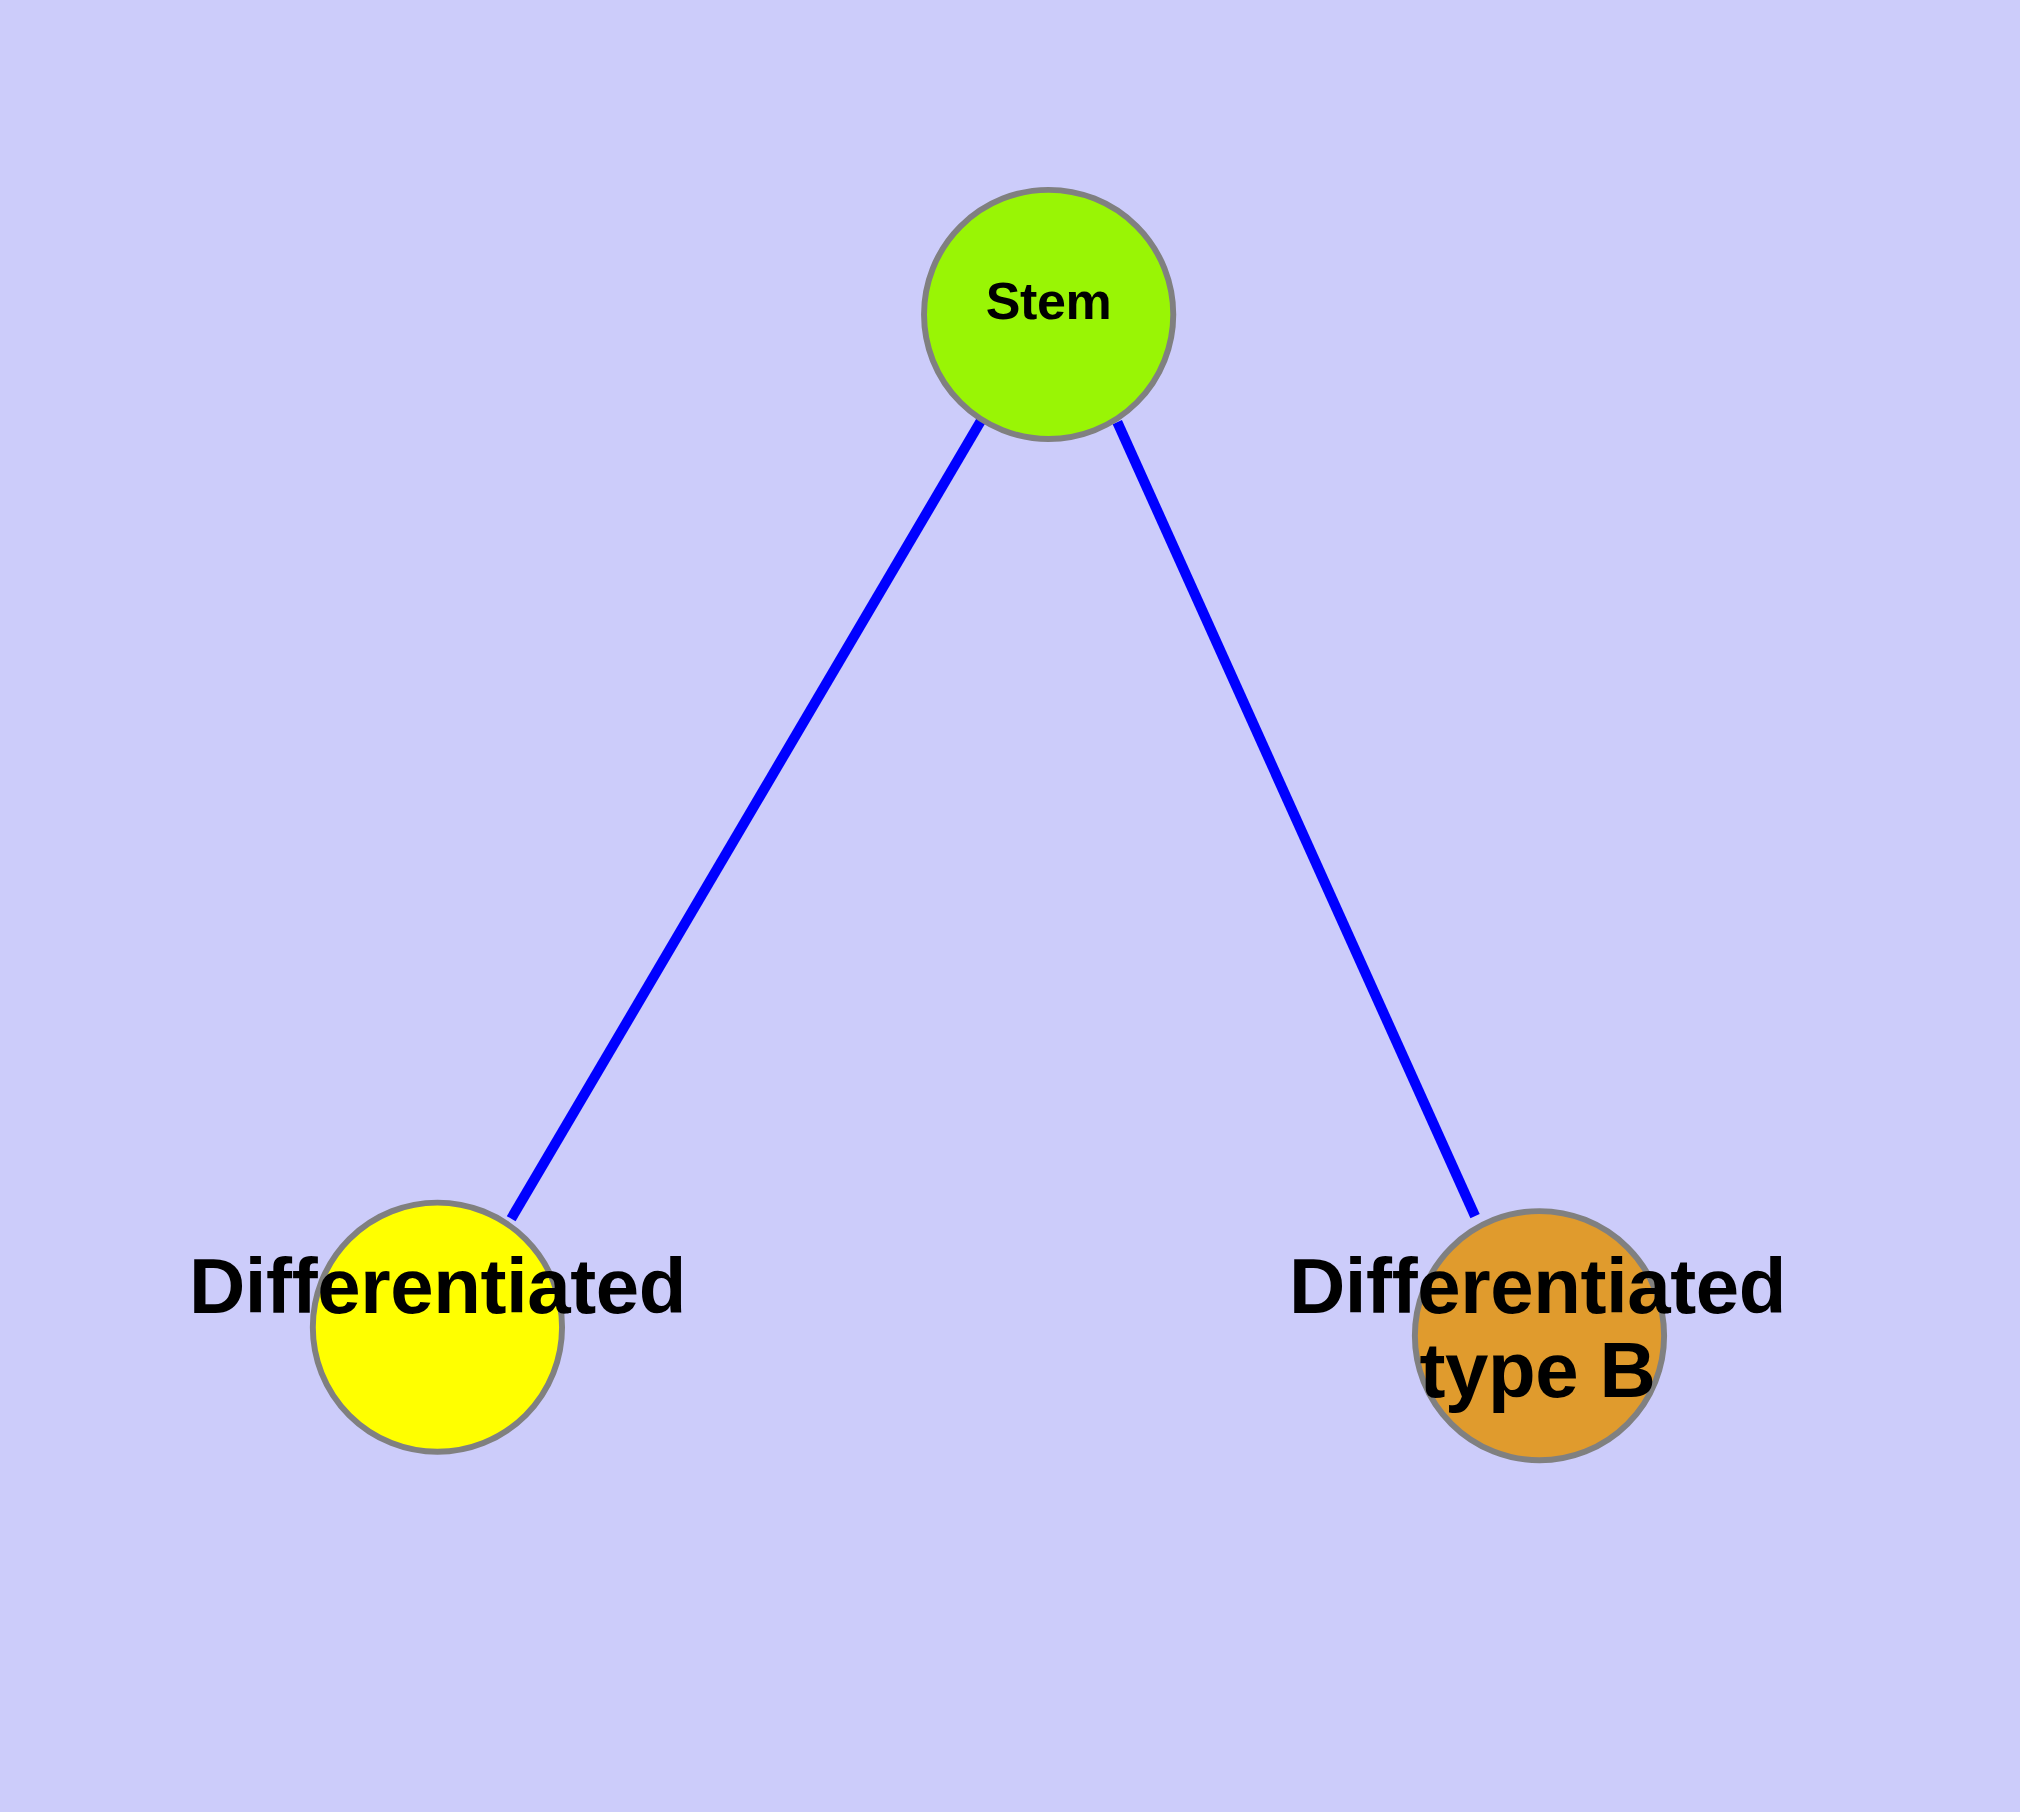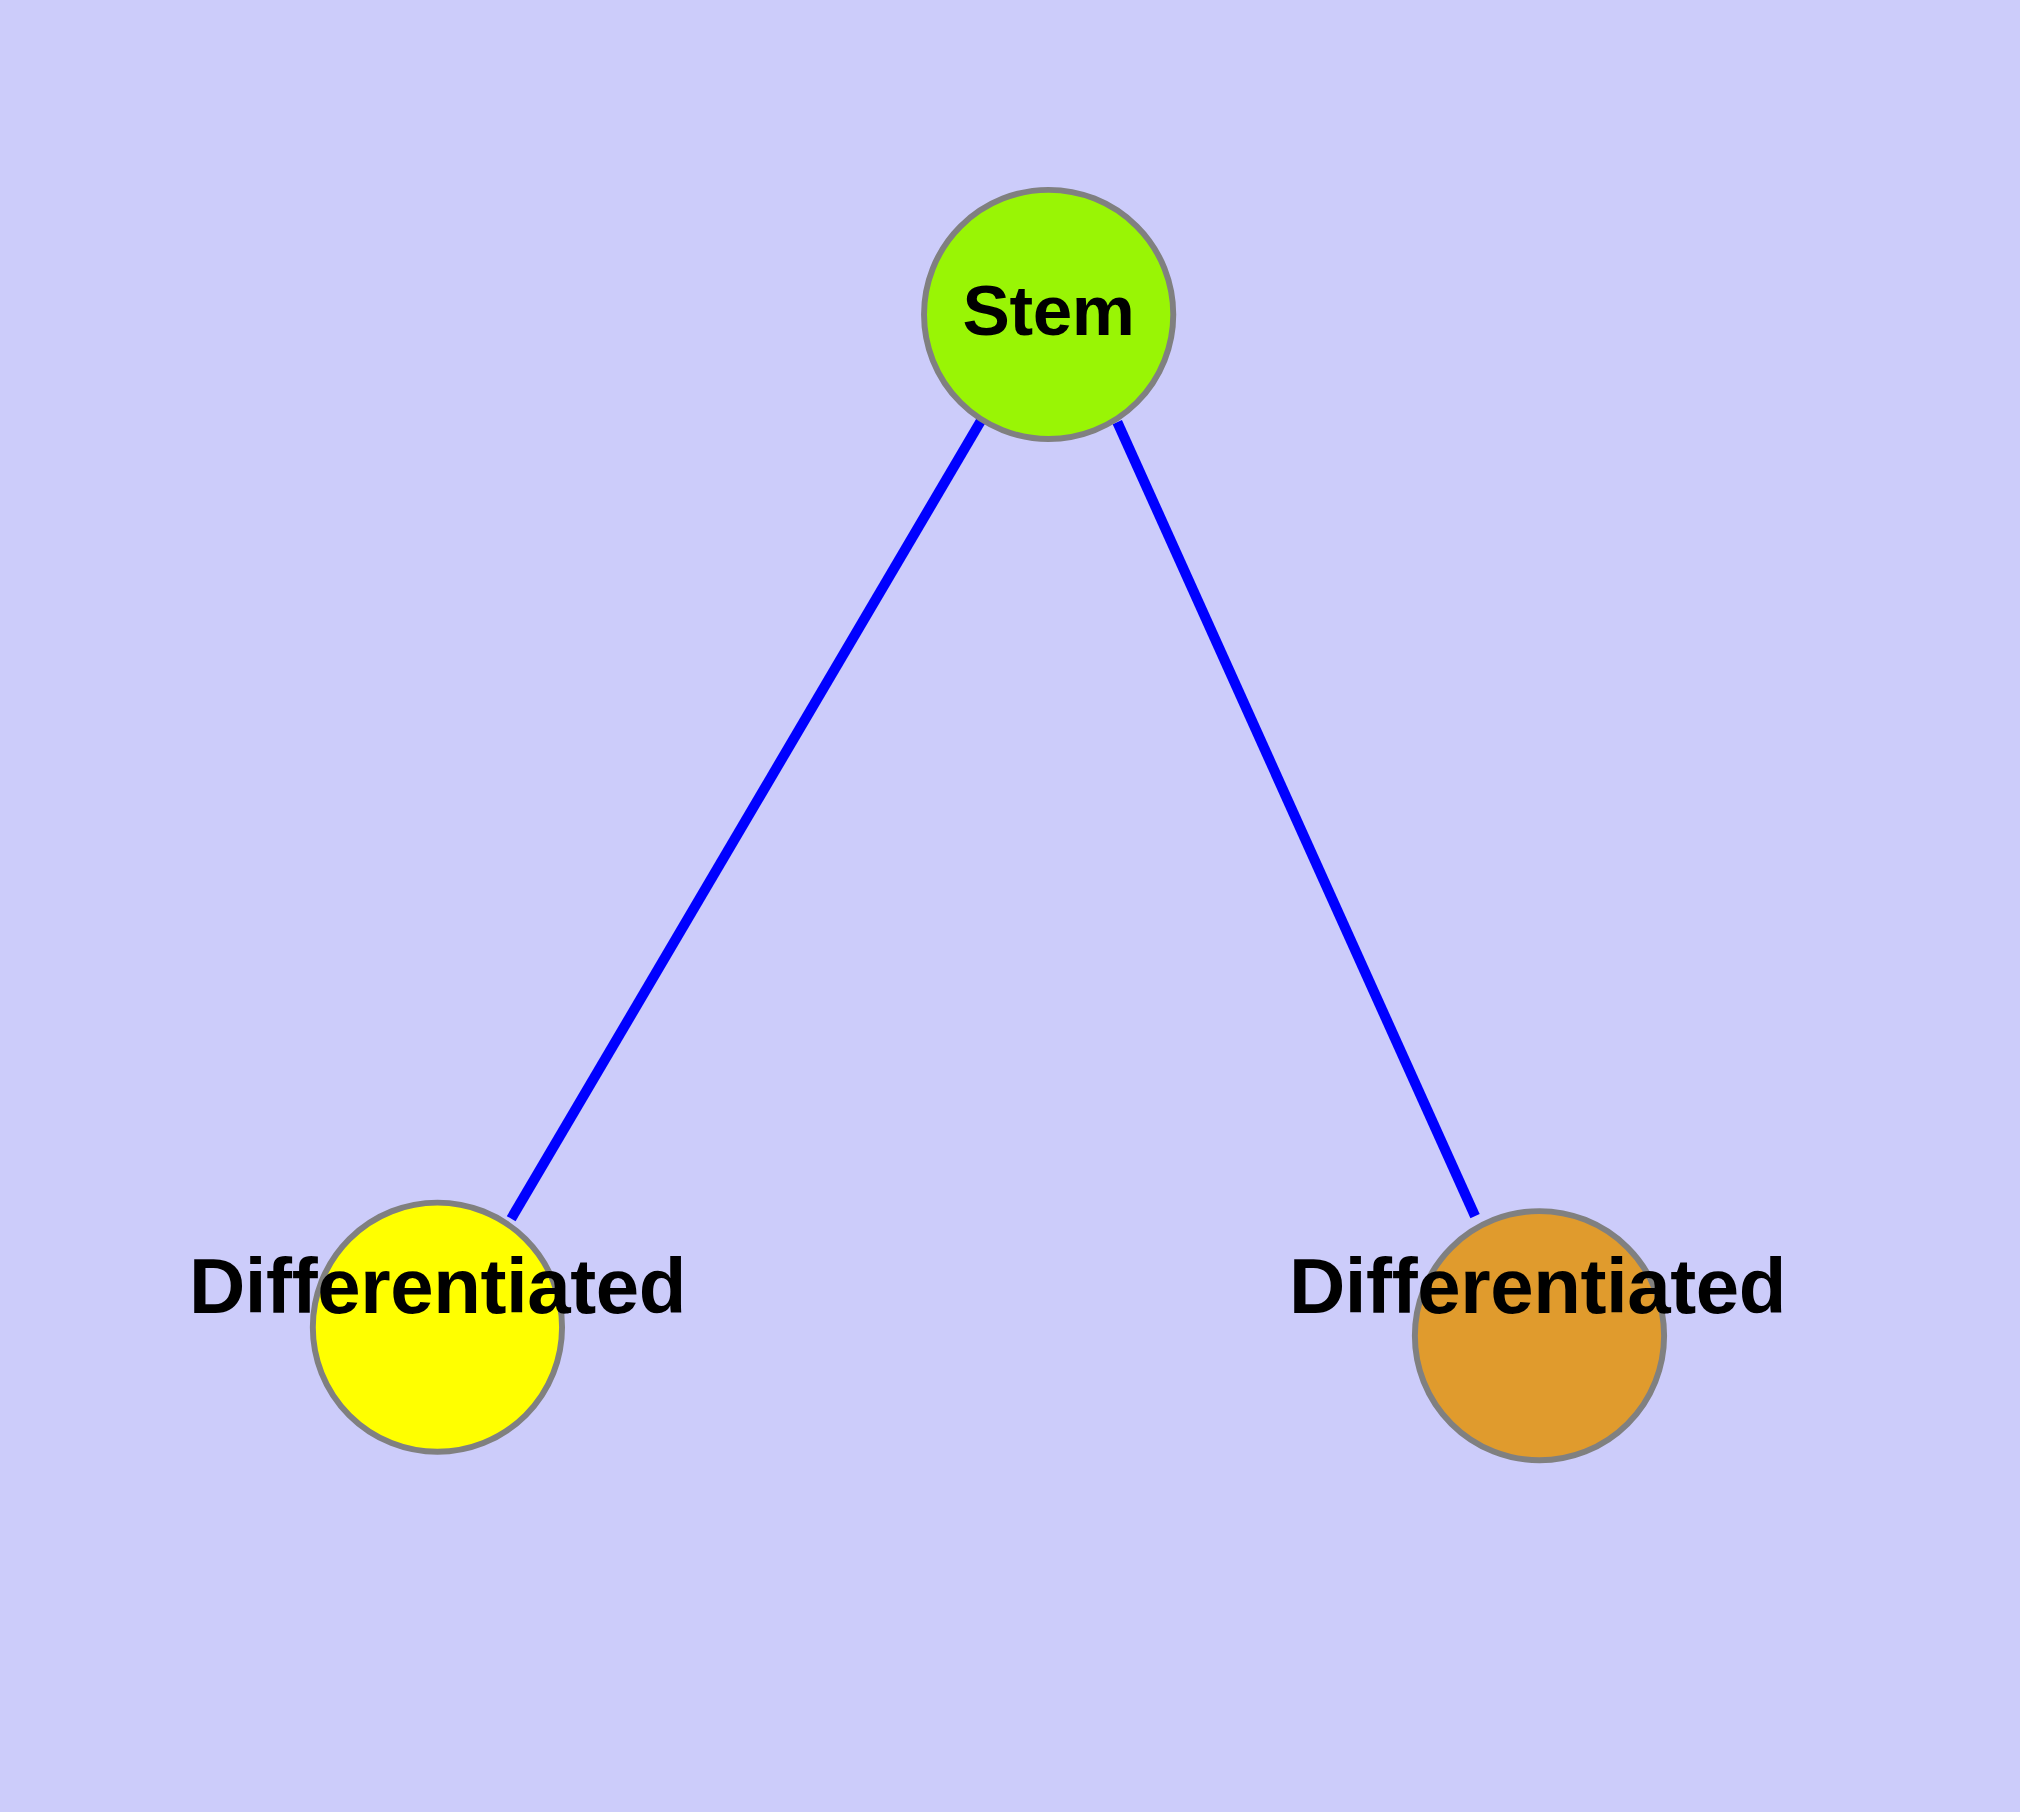--- a/index.html
+++ b/index.html
@@ -29,21 +29,21 @@
     font-family: "Liberation Sans", "DejaVu Sans", sans-serif;
     font-weight: bold;
     color: #000000;
     text-align: center;
     line-height: 1.08;
     white-space: pre-line;
     pointer-events: none;
     letter-spacing: -0.4px;
   }
   #label-stem {
-    font-size: 71px;
+    font-size: 52px;
     left: 794px;
     top: 273px;
     width: 509px;
   }
   #label-diff-a {
     font-size: 78px;
     left: 107px;
     top: 1244px;
     width: 661px;
   }
@@ -72,16 +72,16 @@
       <circle id="node-diff-a-circle" cx="516" cy="1566" r="147" fill="#ffff00" stroke="#808080" stroke-width="7"></circle>
       <circle id="node-diff-b-circle" cx="1816" cy="1576" r="147" fill="#e09b2d" stroke="#808080" stroke-width="7"></circle>
       <circle id="node-stem-circle" cx="1237" cy="371" r="147" fill="#99f505" stroke="#808080" stroke-width="7"></circle>
     </g>
   </svg>
 
   <div class="node-label" id="label-stem" style="color: rgb(0, 0, 0);">Stem</div>
 
   <div class="node-label" id="label-diff-a" style="color: rgb(0, 0, 0);"><span>Differentiated</span><br></div>
 
-  <div class="node-label" id="label-diff-b" style="color: rgb(0, 0, 0);"><span>Differentiated</span><br></div>
+  <div class="node-label" id="label-diff-b" style="color: rgb(0, 0, 0);"><span>Differentiated</span><br><span>type B</span></div>
 
 </div>
 
 
 </body></html>

